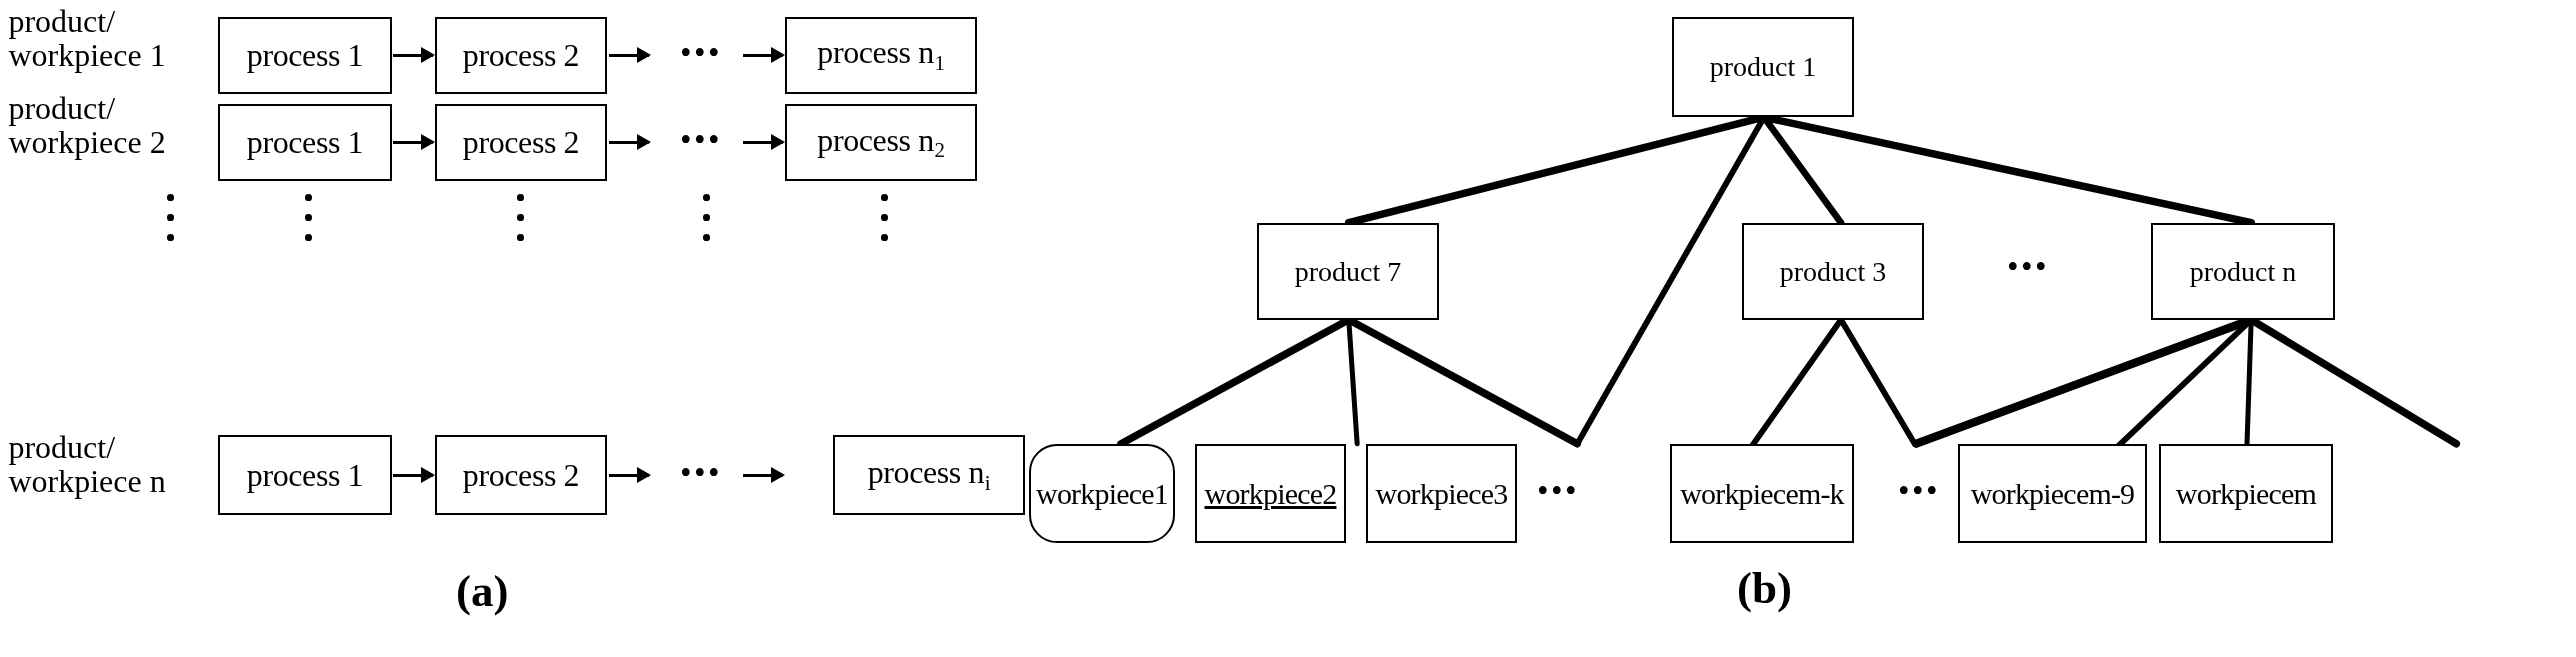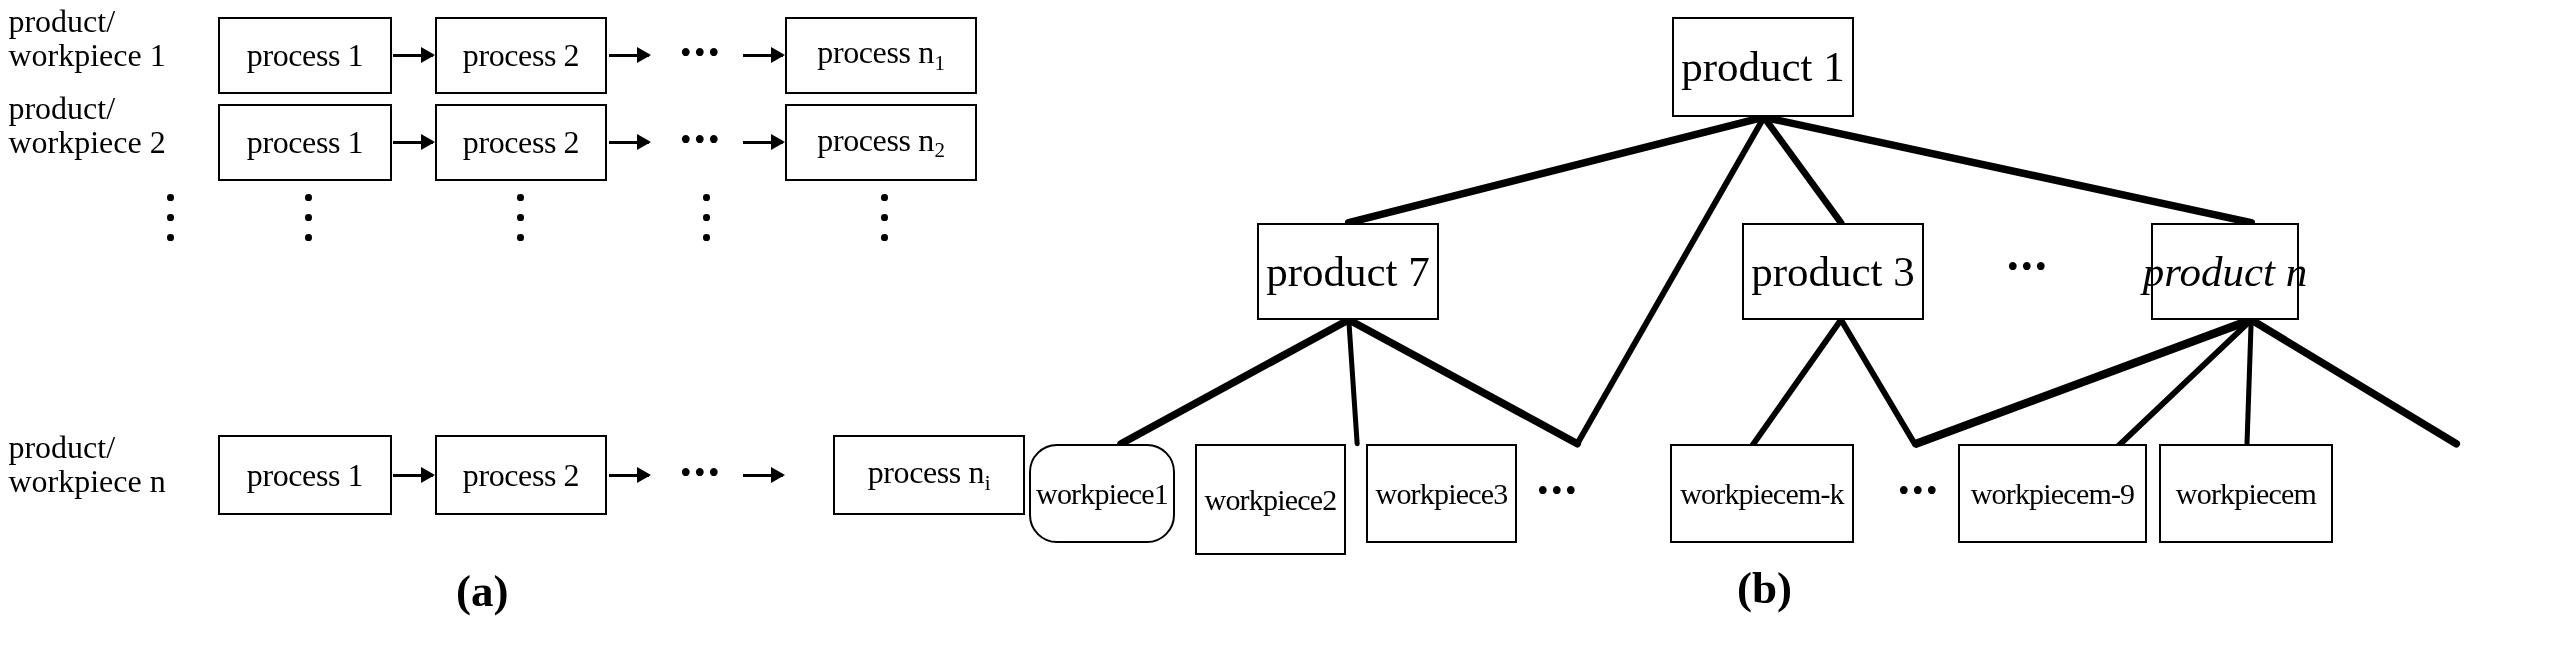--- a/index.html
+++ b/index.html
@@ -66,21 +66,21 @@
     white-space:nowrap;
   }
 
   
   .node-box{
     position:absolute;
     border:2.5px solid #000;
     background:#fff;
     box-sizing:border-box;
     display:flex;align-items:center;justify-content:center;
-    font-size:43px;
+    font-size:28px;
     white-space:nowrap;
     z-index:3;
   }
   .node-box.wp{font-size:30px;letter-spacing:-0.8px;}
   #tree-edges{position:absolute;left:1029px;top:0;width:1547px;height:658px;z-index:1;}
 </style>
 </head>
 <body>
 
 <div id="stage">
@@ -217,28 +217,28 @@
       <span>product 1</span>
     </div>
 
     <div class="node-box" style="left:1257px;top:223px;width:182px;height:97px;">
       <span>product 7</span>
     </div>
     <div class="node-box" style="left:1742px;top:223px;width:182px;height:97px;align-items:center;">
       <span>product 3</span>
     </div>
     <div class="hdots" style="left:2007px;top:251px;">•••</div>
-    <div class="node-box" style="left:2151px;top:223px;width:148px;height:97px;font-style:italic;">
+    <div class="node-box" style="left:2151px;top:223px;width:184px;height:97px;">
       <span>product n</span>
     </div>
 
     <div class="node-box wp" style="left:1029px;top:444px;width:146px;height:99px;border-radius:28px;">
       <span>workpiece1</span>
     </div>
-    <div class="node-box wp" style="left:1195px;top:444px;width:151px;height:111px;">
+    <div class="node-box wp" style="left:1195px;top:444px;width:151px;height:99px;text-decoration:underline;">
       <span>workpiece2</span>
     </div>
     <div class="node-box wp" style="left:1366px;top:444px;width:151px;height:99px;">
       <span>workpiece3</span>
     </div>
 
     <div class="hdots" style="left:1537px;top:475px;">•••</div>
 
     <div class="node-box wp" style="left:1670px;top:444px;width:184px;height:99px;">
       <span>workpiecem-k</span>

